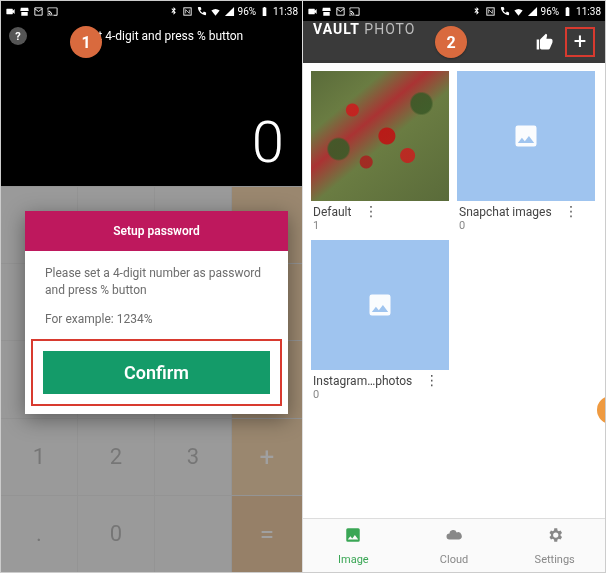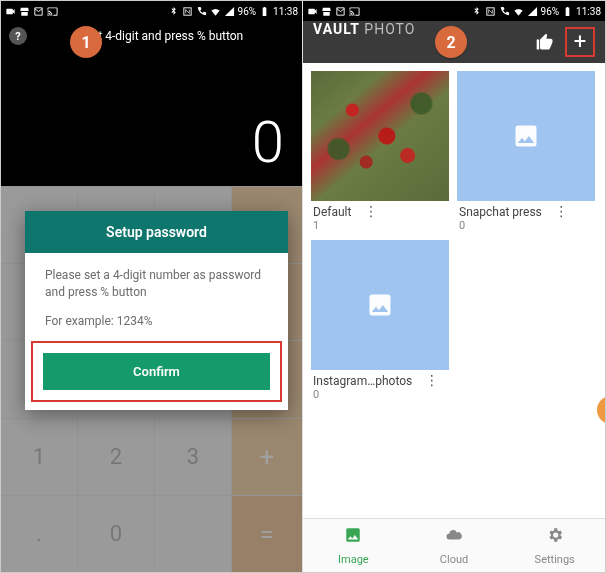--- a/index.html
+++ b/index.html
@@ -103,24 +103,24 @@
     background: rgba(128,128,128,0.75);
   }
   .dialog {
     position: absolute;
     left: 24px; right: 14px;
     top: 210px;
     background: #fff;
     box-shadow: 0 5px 20px rgba(0,0,0,0.4);
   }
   .dialog-hd {
-    background: #0f766e;
+    background: #be185d;
     color: #fff;
     font-weight: 600;
-    font-size: 14px;
+    font-size: 12px;
     text-align: center;
     padding: 13px 8px;
   }
   .dialog-body {
     padding: 14px 20px 8px;
     font-size: 12px;
     color: #6d6d6d;
     line-height: 1.4;
   }
   .dialog-body .ex { margin-top: 12px; }
@@ -128,21 +128,21 @@
     padding: 10px;
     border: 2px solid #d83a2f;
     margin: 4px 6px 8px;
   }
   .dialog-btn {
     background: #149b69;
     color: #fff;
     font-weight: 600;
     text-align: center;
     padding: 11px;
-    font-size: 13px;
+    font-size: 18px;
   }
 
   
   .vault-header {
     height: 42px;
     background: #3a3a3a;
     color: #fff;
     display: flex;
     padding: 0 10px;
     gap: 8px;
@@ -404,21 +404,21 @@
       </div>
 
       <div class="album">
         <div class="album-thumb">
           <svg class="pic-icon" viewBox="0 0 24 24">
               <path d="M21 19V5a2 2 0 0 0-2-2H5a2 2 0 0 0-2 2v14a2 2 0 0 0 2 2h14a2 2 0 0 0 2-2zM8.5 13.5l2.5 3 3.5-4.5L19 18H5l3.5-4.5z"></path>
             </svg>
         </div>
         <div class="album-meta">
           <div>
-            <div class="album-name">Snapchat press</div>
+            <div class="album-name">Snapchat images</div>
             <div class="album-count">0</div>
           </div>
           <div class="dots">⋮</div>
         </div>
       </div>
 
       <div class="album">
         <div class="album-thumb">
           <svg class="pic-icon" viewBox="0 0 24 24">
               <path d="M21 19V5a2 2 0 0 0-2-2H5a2 2 0 0 0-2 2v14a2 2 0 0 0 2 2h14a2 2 0 0 0 2-2zM8.5 13.5l2.5 3 3.5-4.5L19 18H5l3.5-4.5z"></path>

